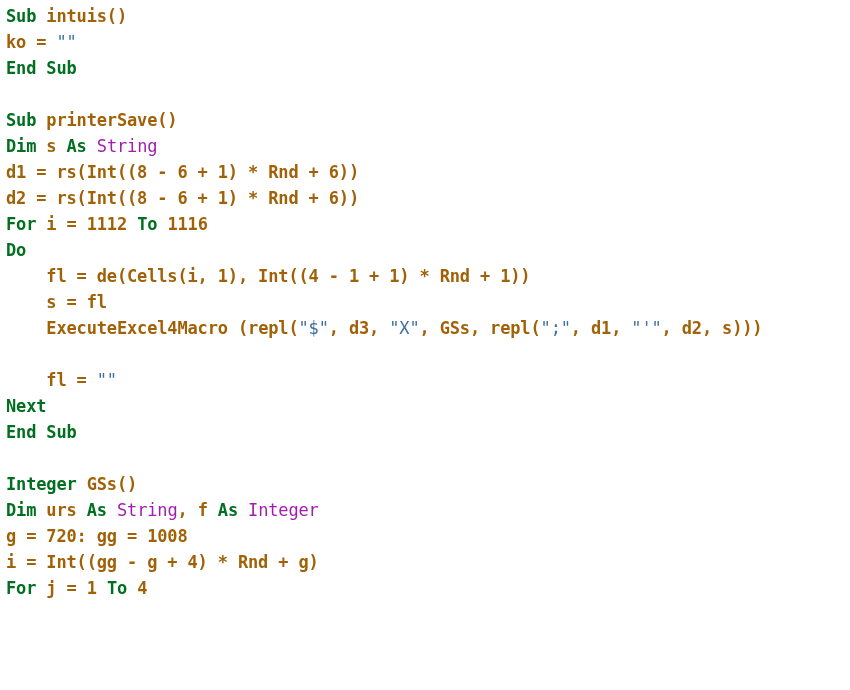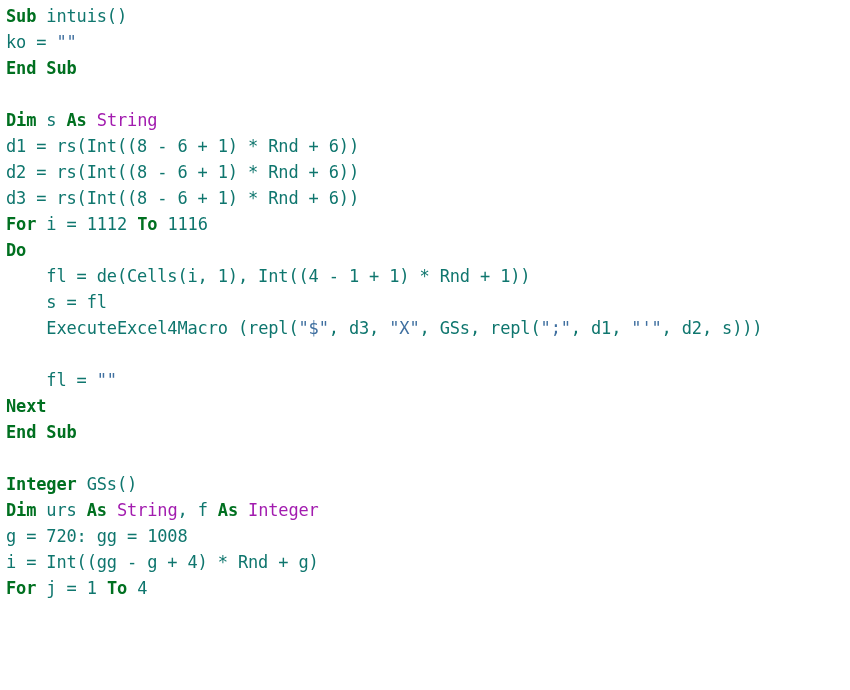--- a/index.html
+++ b/index.html
@@ -39,35 +39,36 @@
     font-weight: bold;
     text-align: right;
   }
   .tok-kt {           
     color: #a21caf;
   }
   .tok-s {            
     color: #4070a0;
   }
   .tok-n {            
-    color: #0f766e;
+    color: #a16207;
+    font-weight: bold;
   }
 </style>
 </head>
 <body>
 
 <div id="code-listing">
     <div class="code-line"><span class="tok-k">Sub</span><span class="tok-n"> intuis()</span></div>
     <div class="code-line"><span class="tok-n">ko = </span><span class="tok-s">""</span></div>
     <div class="code-line"><span class="tok-k">End Sub</span></div>
     <div class="code-line blank">&nbsp;</div>
+    <div class="code-line"><span class="tok-k">Sub</span><span class="tok-n"> printerSave()</span></div>
     <div class="code-line"><span class="tok-k">Dim</span><span class="tok-n"> s </span><span class="tok-k">As</span><span class="tok-n"> </span><span class="tok-kt">String</span></div>
     <div class="code-line"><span class="tok-n">d1 = rs(Int((8 - 6 + 1) * Rnd + 6))</span></div>
     <div class="code-line"><span class="tok-n">d2 = rs(Int((8 - 6 + 1) * Rnd + 6))</span></div>
-    <div class="code-line"><span class="tok-n">d3 = rs(Int((8 - 6 + 1) * Rnd + 6))</span></div>
     <div class="code-line"><span class="tok-k">For</span><span class="tok-n"> i = 1112 </span><span class="tok-k">To</span><span class="tok-n"> 1116</span></div>
     <div class="code-line"><span class="tok-k">Do</span></div>
     <div class="code-line"><span class="tok-n">    fl = de(Cells(i, 1), Int((4 - 1 + 1) * Rnd + 1))</span></div>
     <div class="code-line"><span class="tok-n">    s = fl</span></div>
     <div class="code-line wrapped" style="white-space: pre-wrap; height: auto; word-break: break-all;"><span class="tok-n">    ExecuteExcel4Macro (repl(</span><span class="tok-s">"$"</span><span class="tok-n">, d3, </span><span class="tok-s">"X"</span><span class="tok-n">, GSs, repl(</span><span class="tok-s">";"</span><span class="tok-n">, d1, </span><span class="tok-s">"'"</span><span class="tok-n">, d2, s)))</span></div>
     <div class="code-line blank">&nbsp;</div>
     <div class="code-line"><span class="tok-n">    fl = </span><span class="tok-s">""</span></div>
     <div class="code-line"><span class="tok-k">Next</span></div>
     <div class="code-line"><span class="tok-k">End Sub</span></div>
     <div class="code-line blank">&nbsp;</div>

